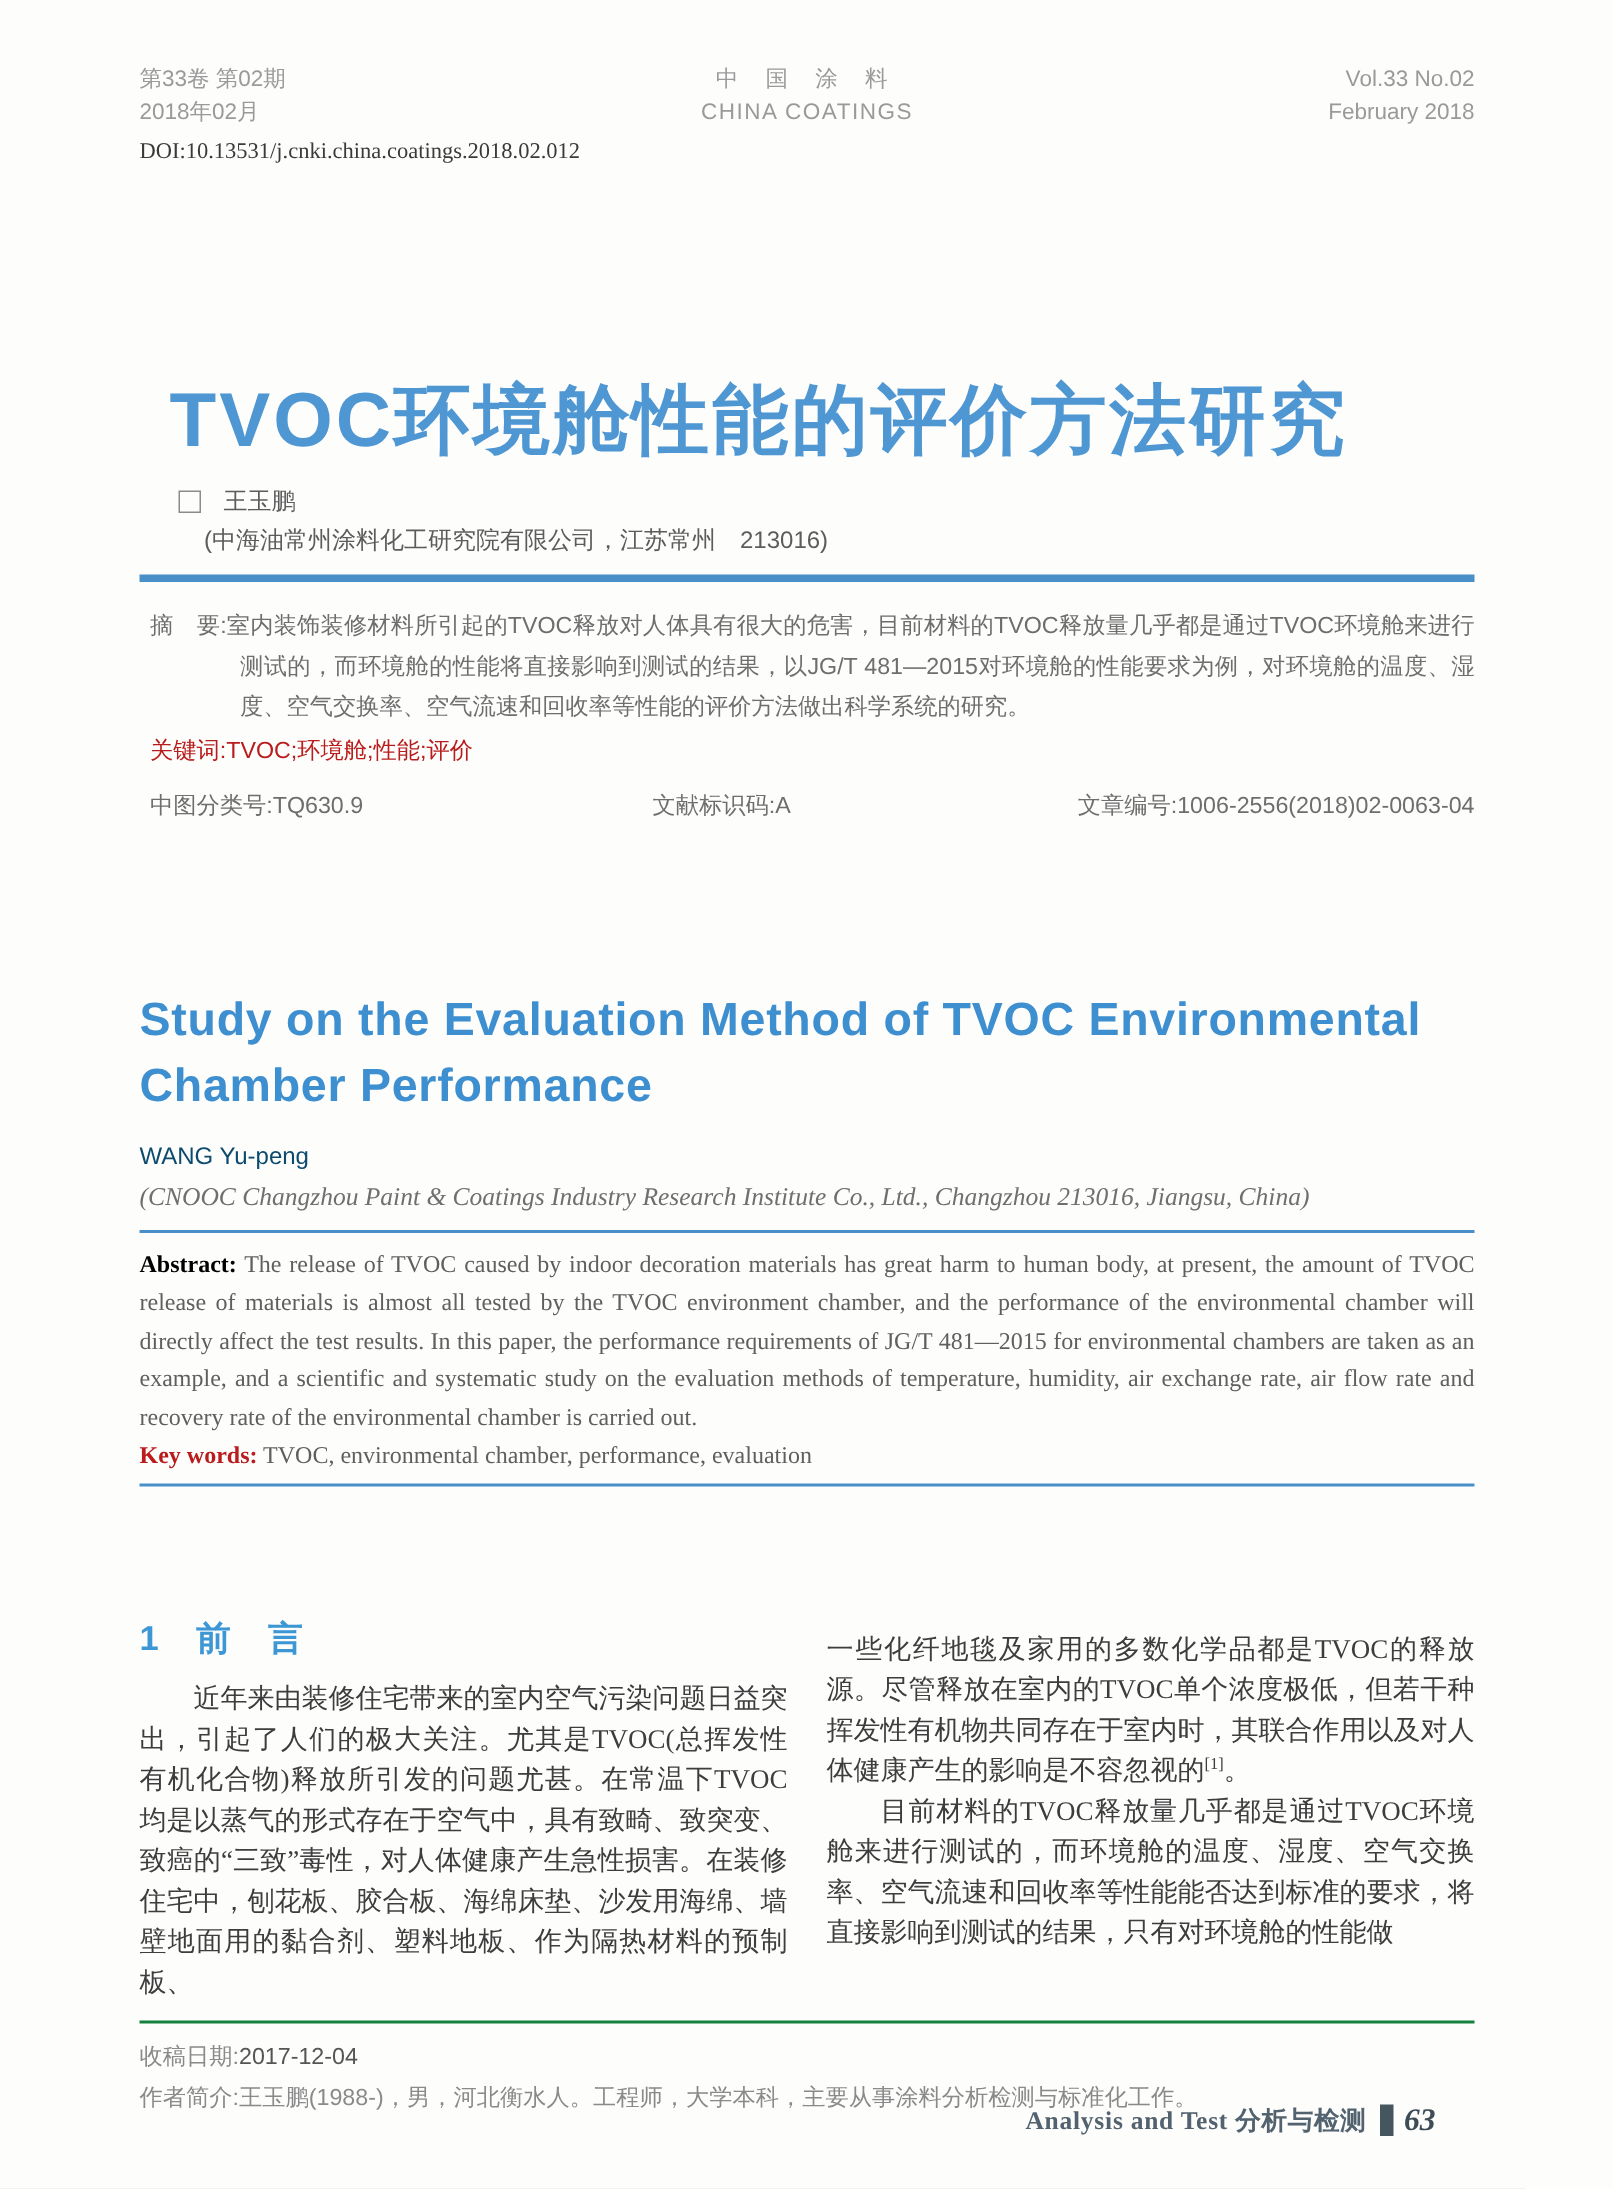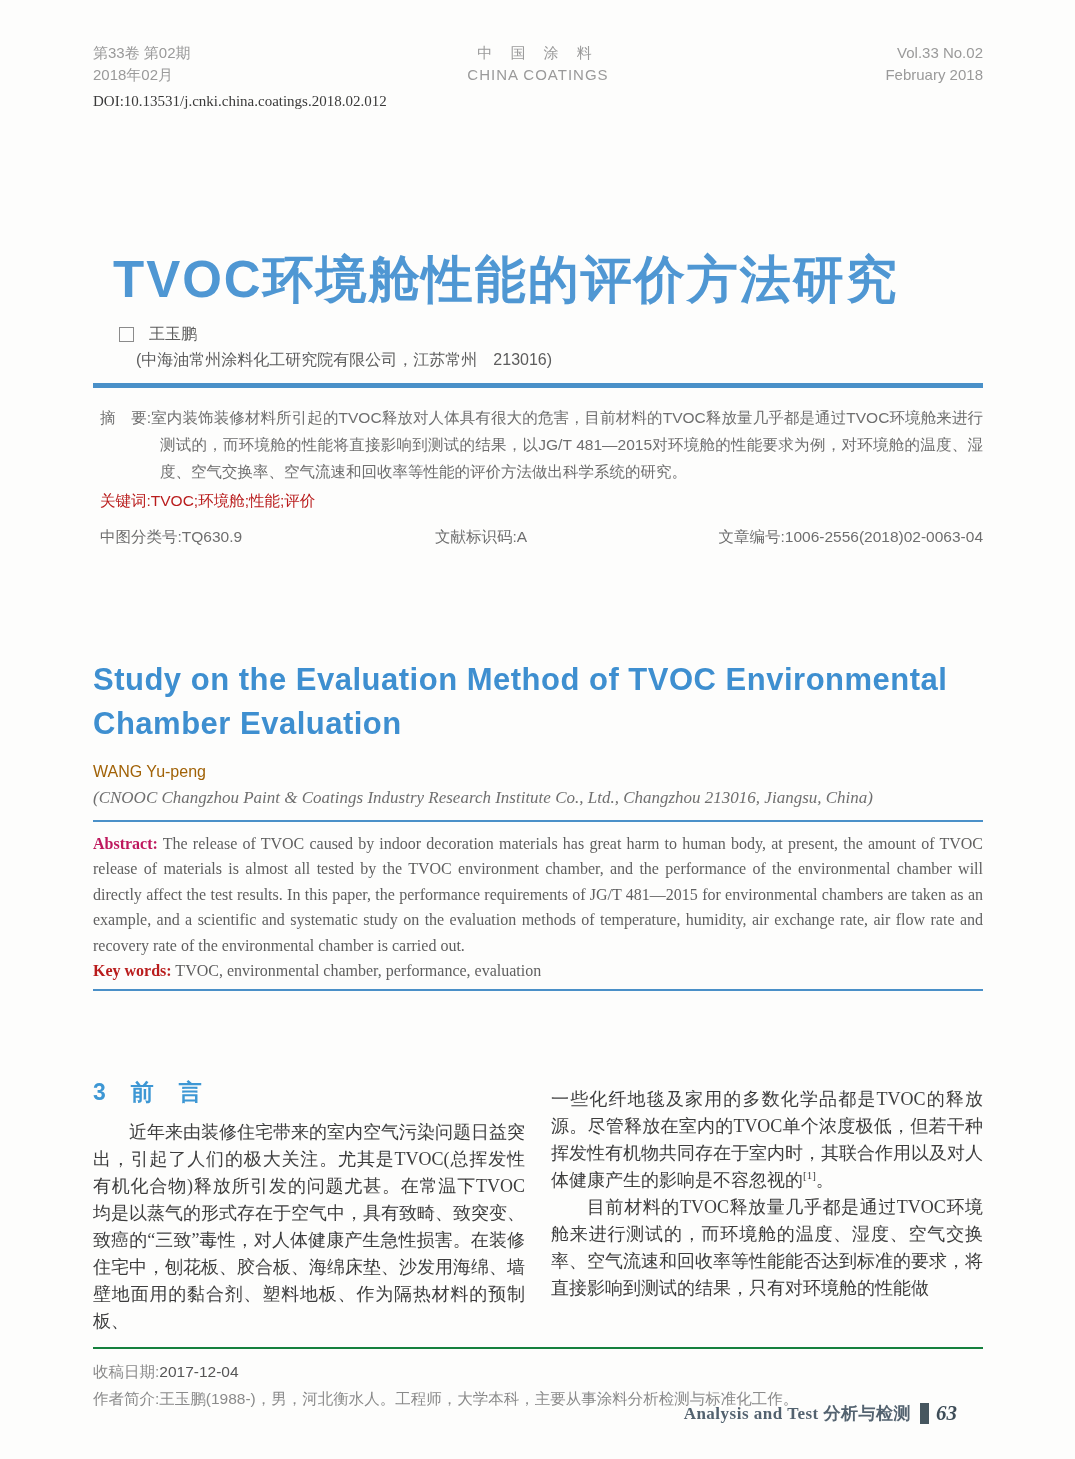--- a/index.html
+++ b/index.html
@@ -45,31 +45,31 @@
   .meta-row .m1{width:335px;padding-left:7px;}
   .meta-row .m2{width:230px;}
   .meta-row .m3{flex:1;text-align:right;}
 
   
   .title-en{
     margin-top:110px;
     font-size:31px;font-weight:bold;color:#3e8fd0;line-height:44px;
     letter-spacing:0.5px;
   }
-  .author-en{margin-top:17px;font-size:16px;color:#a16207;}
+  .author-en{margin-top:17px;font-size:16px;color:#0c4a6e;}
   .affil-en{margin-top:7px;font-family:"Liberation Serif", serif;font-style:italic;
     font-size:17px;color:#6f6f6f;}
   .rule-thin{height:2px;background:#4a90c8;margin-top:12px;}
 
   
   .abstract-en{
     margin-top:9px;font-family:"Liberation Serif", serif;
     font-size:16px;line-height:25.5px;color:#5f5f5f;text-align:justify;
   }
-  .abstract-en .lbl{font-weight:bold;color:#be185d;}
+  .abstract-en .lbl{font-weight:bold;color:#000000;}
   .kw-en{font-family:"Liberation Serif", serif;font-size:16px;line-height:25.5px;color:#5f5f5f;}
   .kw-en .lbl{font-weight:bold;color:#b91c1c;}
   .rule-thin2{height:2px;background:#4a90c8;margin-top:5px;}
 
   
   .section{margin-top:87px;display:flex;gap:26px;}
   .colL,.colR{width:432px;}
   .sec-heading{
     font-size:23px;font-weight:bold;color:#3d97d4;letter-spacing:1px;
     margin:0 0 13px 0;line-height:28px;
@@ -141,37 +141,37 @@
       <div class="m2">
         <span>文献标识码:</span><span>A</span>
       </div>
       <div class="m3">
         <span>文章编号:</span><span>1006-2556(2018)02-0063-04</span>
       </div>
     </div>
 
     <div class="title-en">
       <div>Study on the Evaluation Method of TVOC Environmental</div>
-      <div>Chamber Evaluation</div>
+      <div>Chamber Performance</div>
     </div>
     <div class="author-en">WANG Yu-peng</div>
     <div class="affil-en">(CNOOC Changzhou Paint &amp; Coatings Industry Research Institute Co., Ltd., Changzhou 213016, Jiangsu, China)</div>
     <div class="rule-thin"></div>
 
     <p class="abstract-en" style="margin-bottom:0;">
       <span class="lbl">Abstract:</span><span> The release of TVOC caused by indoor decoration materials has great harm to human body, at present, the amount of TVOC release of materials is almost all tested by the TVOC environment chamber, and the performance of the environmental chamber will directly affect the test results. In this paper, the performance requirements of JG/T 481—2015 for environmental chambers are taken as an example, and a scientific and systematic study on the evaluation methods of temperature, humidity, air exchange rate, air flow rate and recovery rate of the environmental chamber is carried out.</span>
     </p>
     <div class="kw-en">
       <span class="lbl">Key words:</span><span> TVOC, environmental chamber, performance, evaluation</span>
     </div>
     <div class="rule-thin2"></div>
 
     <div class="section">
       <div class="colL">
-        <h2 class="sec-heading">3　前　言</h2>
+        <h2 class="sec-heading">1　前　言</h2>
         <p class="body-p indent">近年来由装修住宅带来的室内空气污染问题日益突出，引起了人们的极大关注。尤其是TVOC(总挥发性有机化合物)释放所引发的问题尤甚。在常温下TVOC均是以蒸气的形式存在于空气中，具有致畸、致突变、致癌的“三致”毒性，对人体健康产生急性损害。在装修住宅中，刨花板、胶合板、海绵床垫、沙发用海绵、墙壁地面用的黏合剂、塑料地板、作为隔热材料的预制板、</p>
       </div>
       <div class="colR">
         <p class="body-p" style="margin-bottom:0;">
           <span>一些化纤地毯及家用的多数化学品都是TVOC的释放源。尽管释放在室内的TVOC单个浓度极低，但若干种挥发性有机物共同存在于室内时，其联合作用以及对人体健康产生的影响是不容忽视的</span><sup>[1]</sup><span>。</span>
         </p>
         <p class="body-p indent" style="margin-top:0;">目前材料的TVOC释放量几乎都是通过TVOC环境舱来进行测试的，而环境舱的温度、湿度、空气交换率、空气流速和回收率等性能能否达到标准的要求，将直接影响到测试的结果，只有对环境舱的性能做</p>
       </div>
     </div>
 

